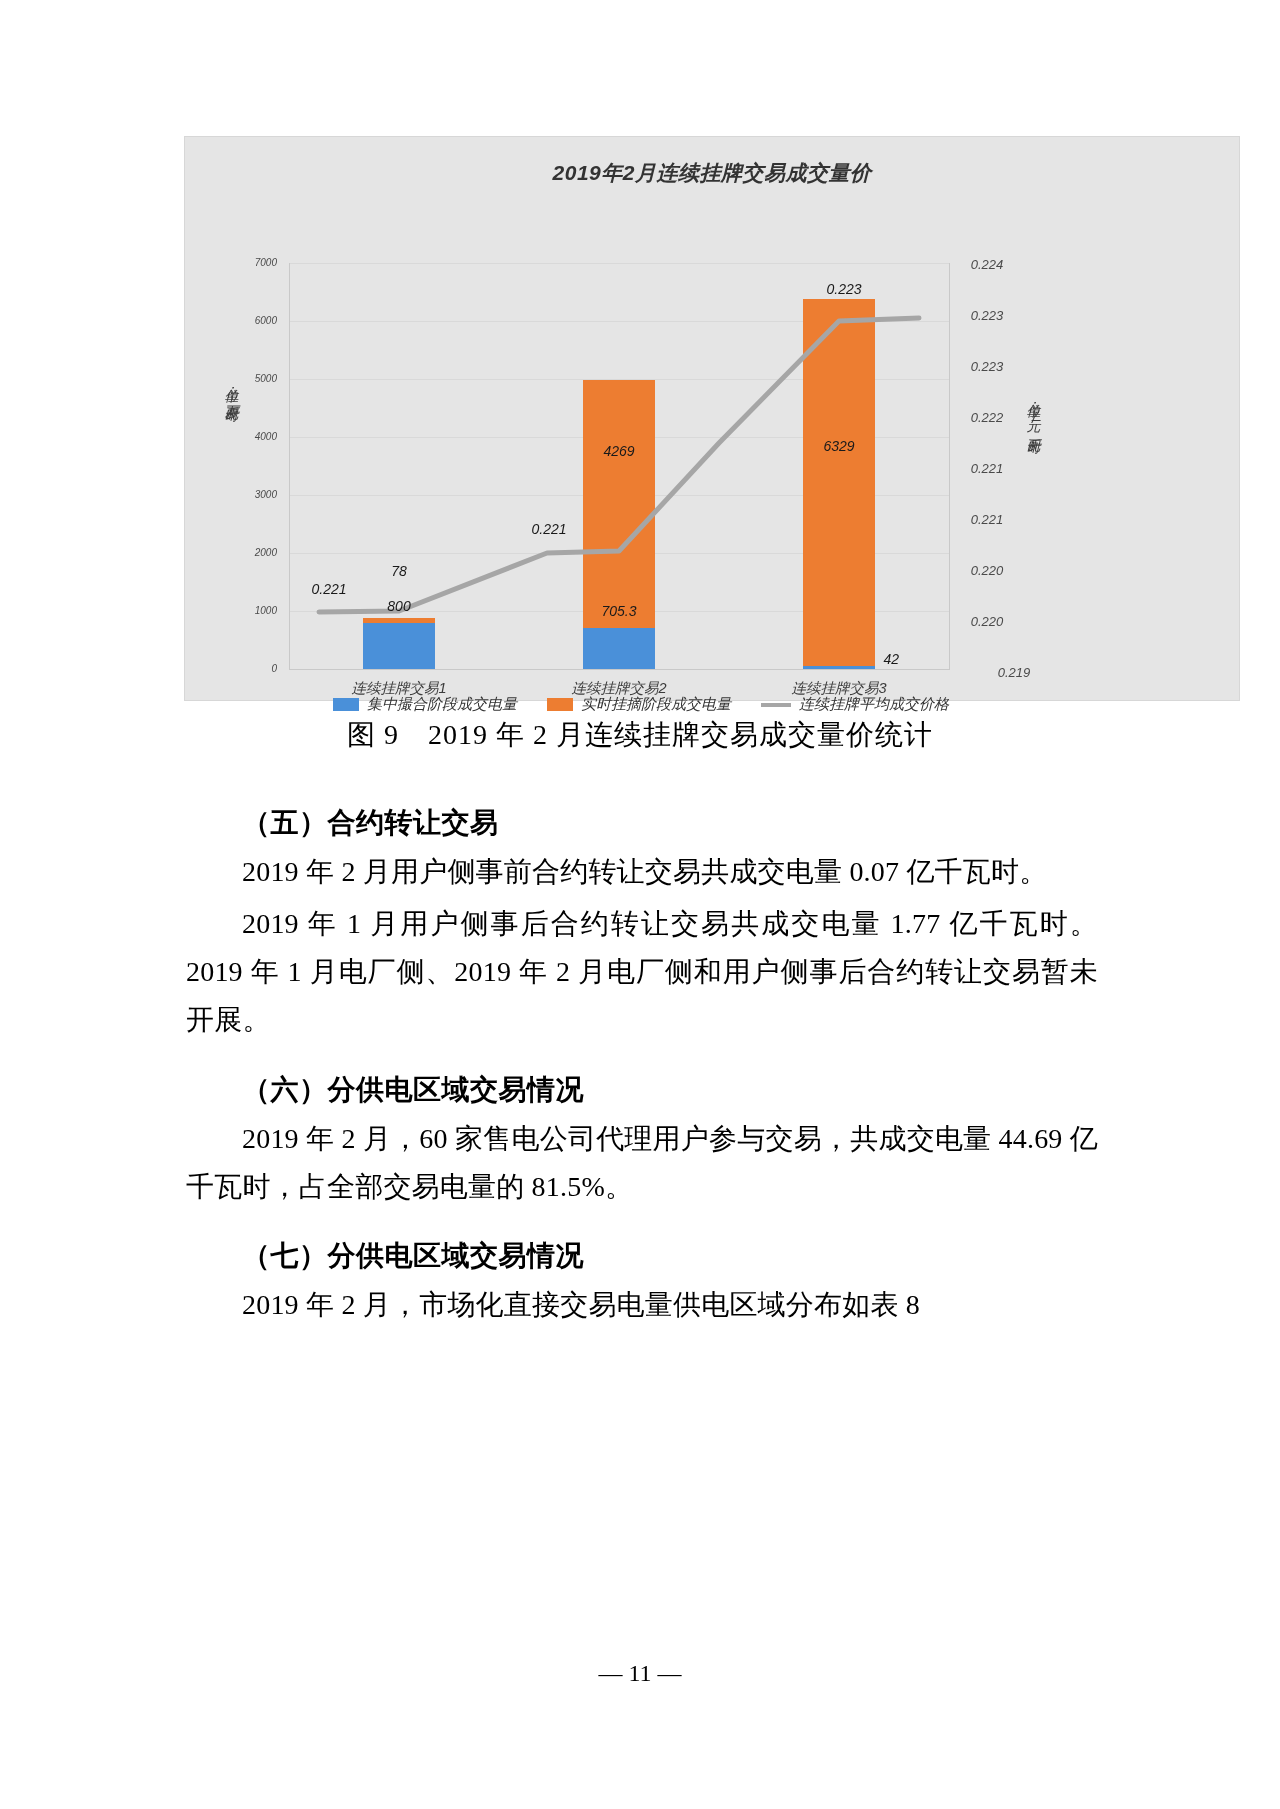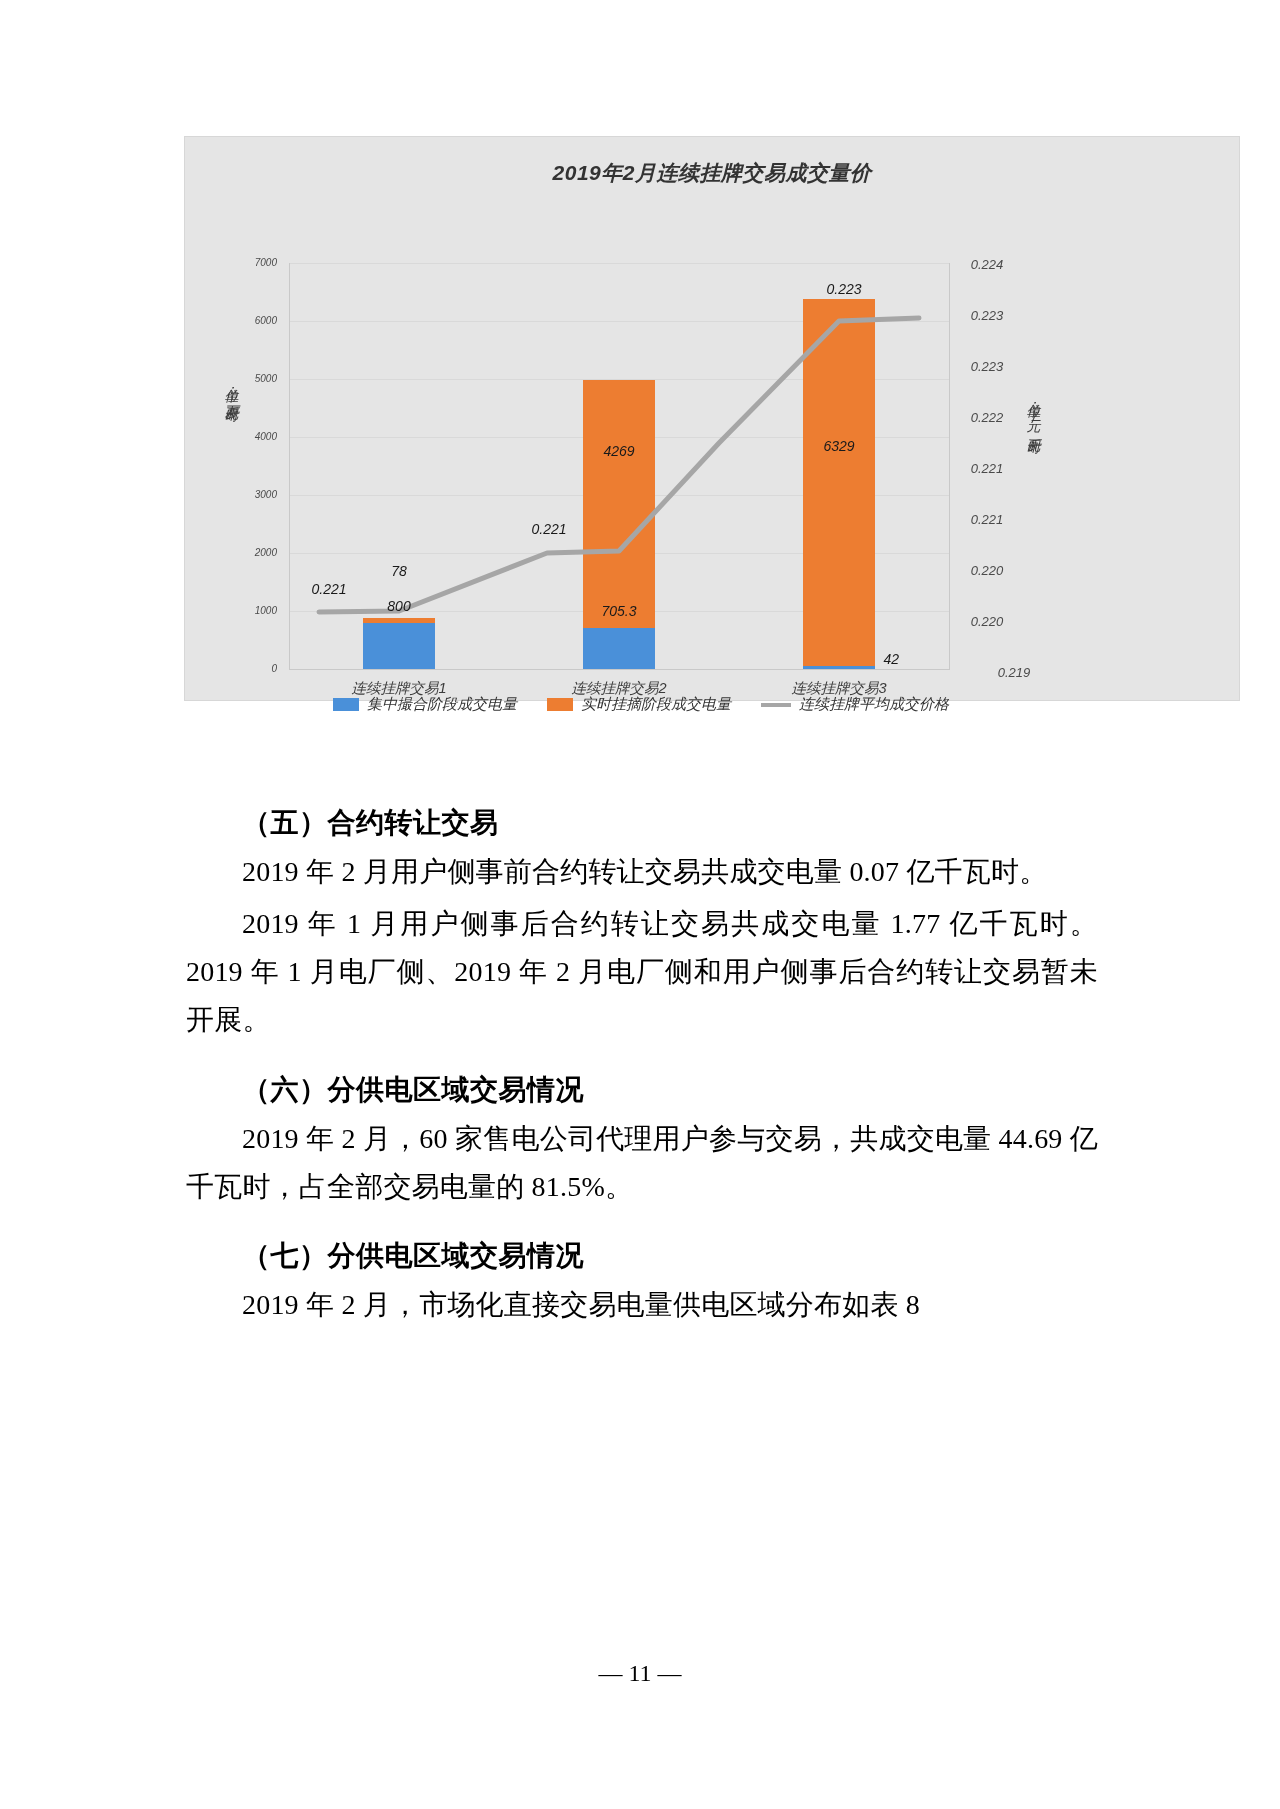--- a/index.html
+++ b/index.html
@@ -302,20 +302,21 @@
         </div>
         <div class="legend-item">
           <span class="legend-line"></span>
           <span>连续挂牌平均成交价格</span>
         </div>
       </div>
 
     </div>
   </div>
 
+  <div class="caption">图 9　2019 年 2 月连续挂牌交易成交量价统计</div>
 
   <div class="content">
     <div class="h-sec">（五）合约转让交易</div>
     <p class="para">2019 年 2 月用户侧事前合约转让交易共成交电量 0.07 亿千瓦时。</p>
     <p class="para">2019 年 1 月用户侧事后合约转让交易共成交电量 1.77 亿千瓦时。2019 年 1 月电厂侧、2019 年 2 月电厂侧和用户侧事后合约转让交易暂未开展。</p>
 
     <div class="h-sec">（六）分供电区域交易情况</div>
     <p class="para">2019 年 2 月，60 家售电公司代理用户参与交易，共成交电量 44.69 亿千瓦时，占全部交易电量的 81.5%。</p>
 
     <div class="h-sec">（七）分供电区域交易情况</div>

